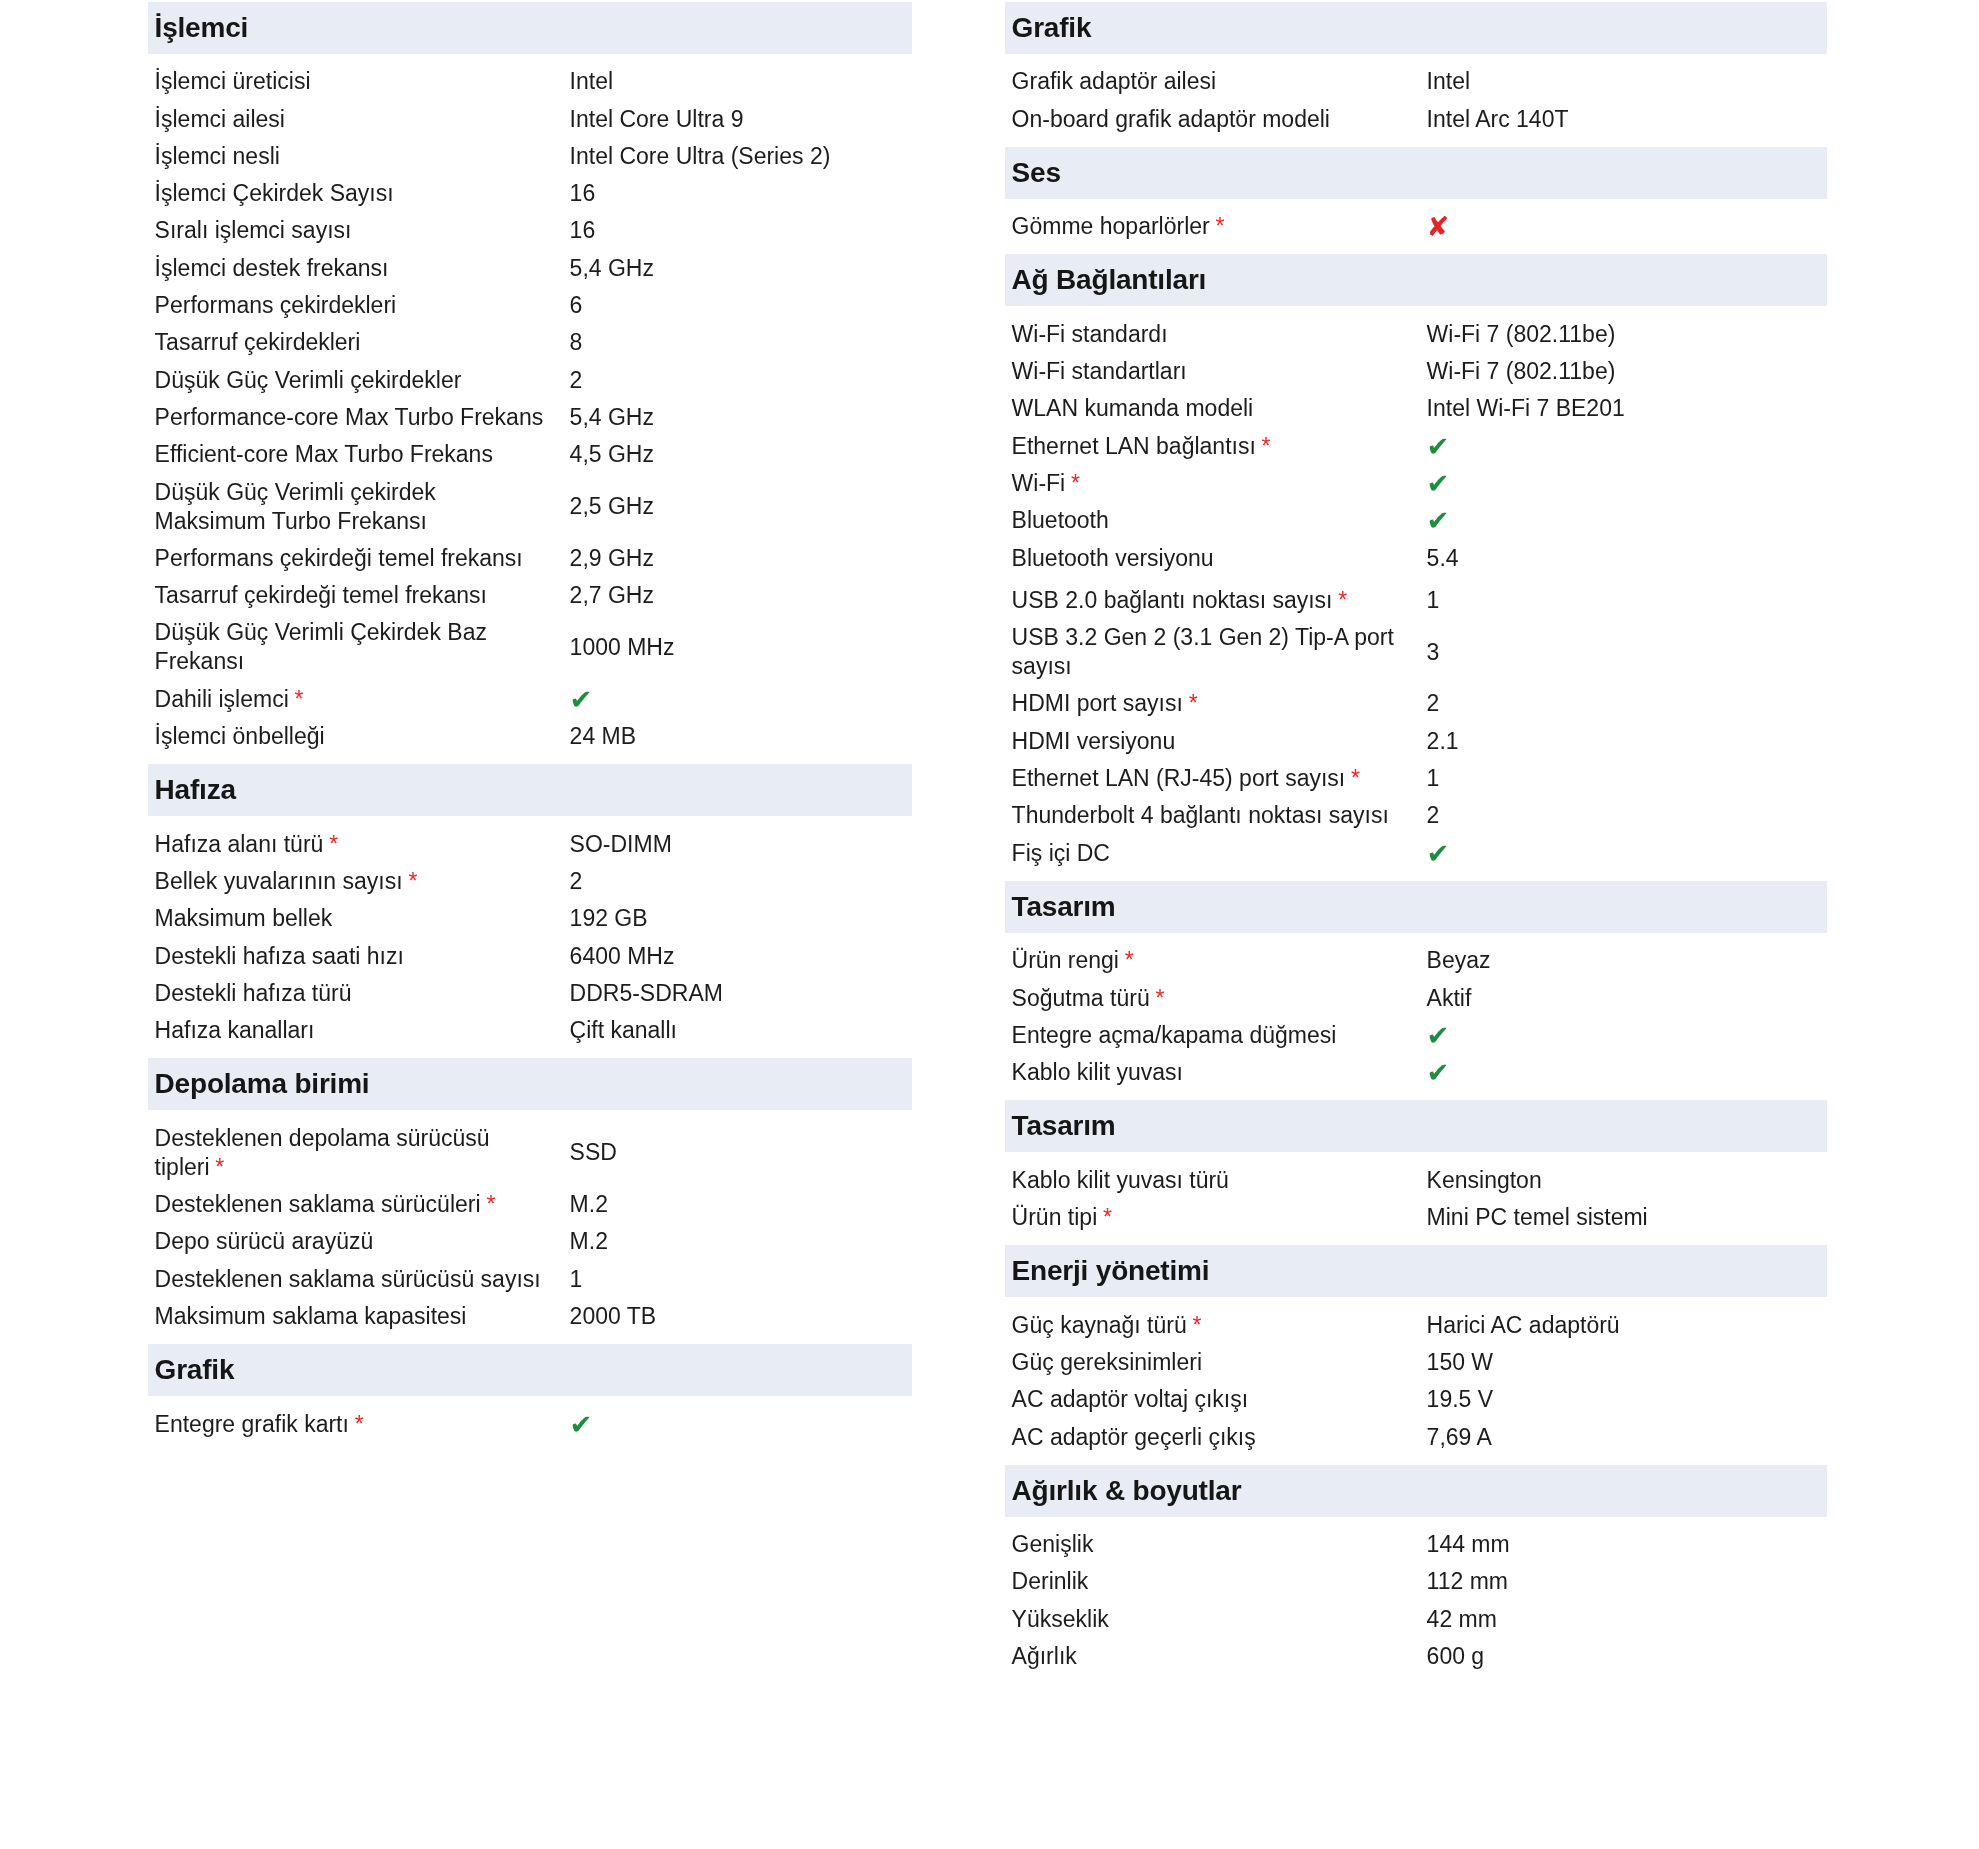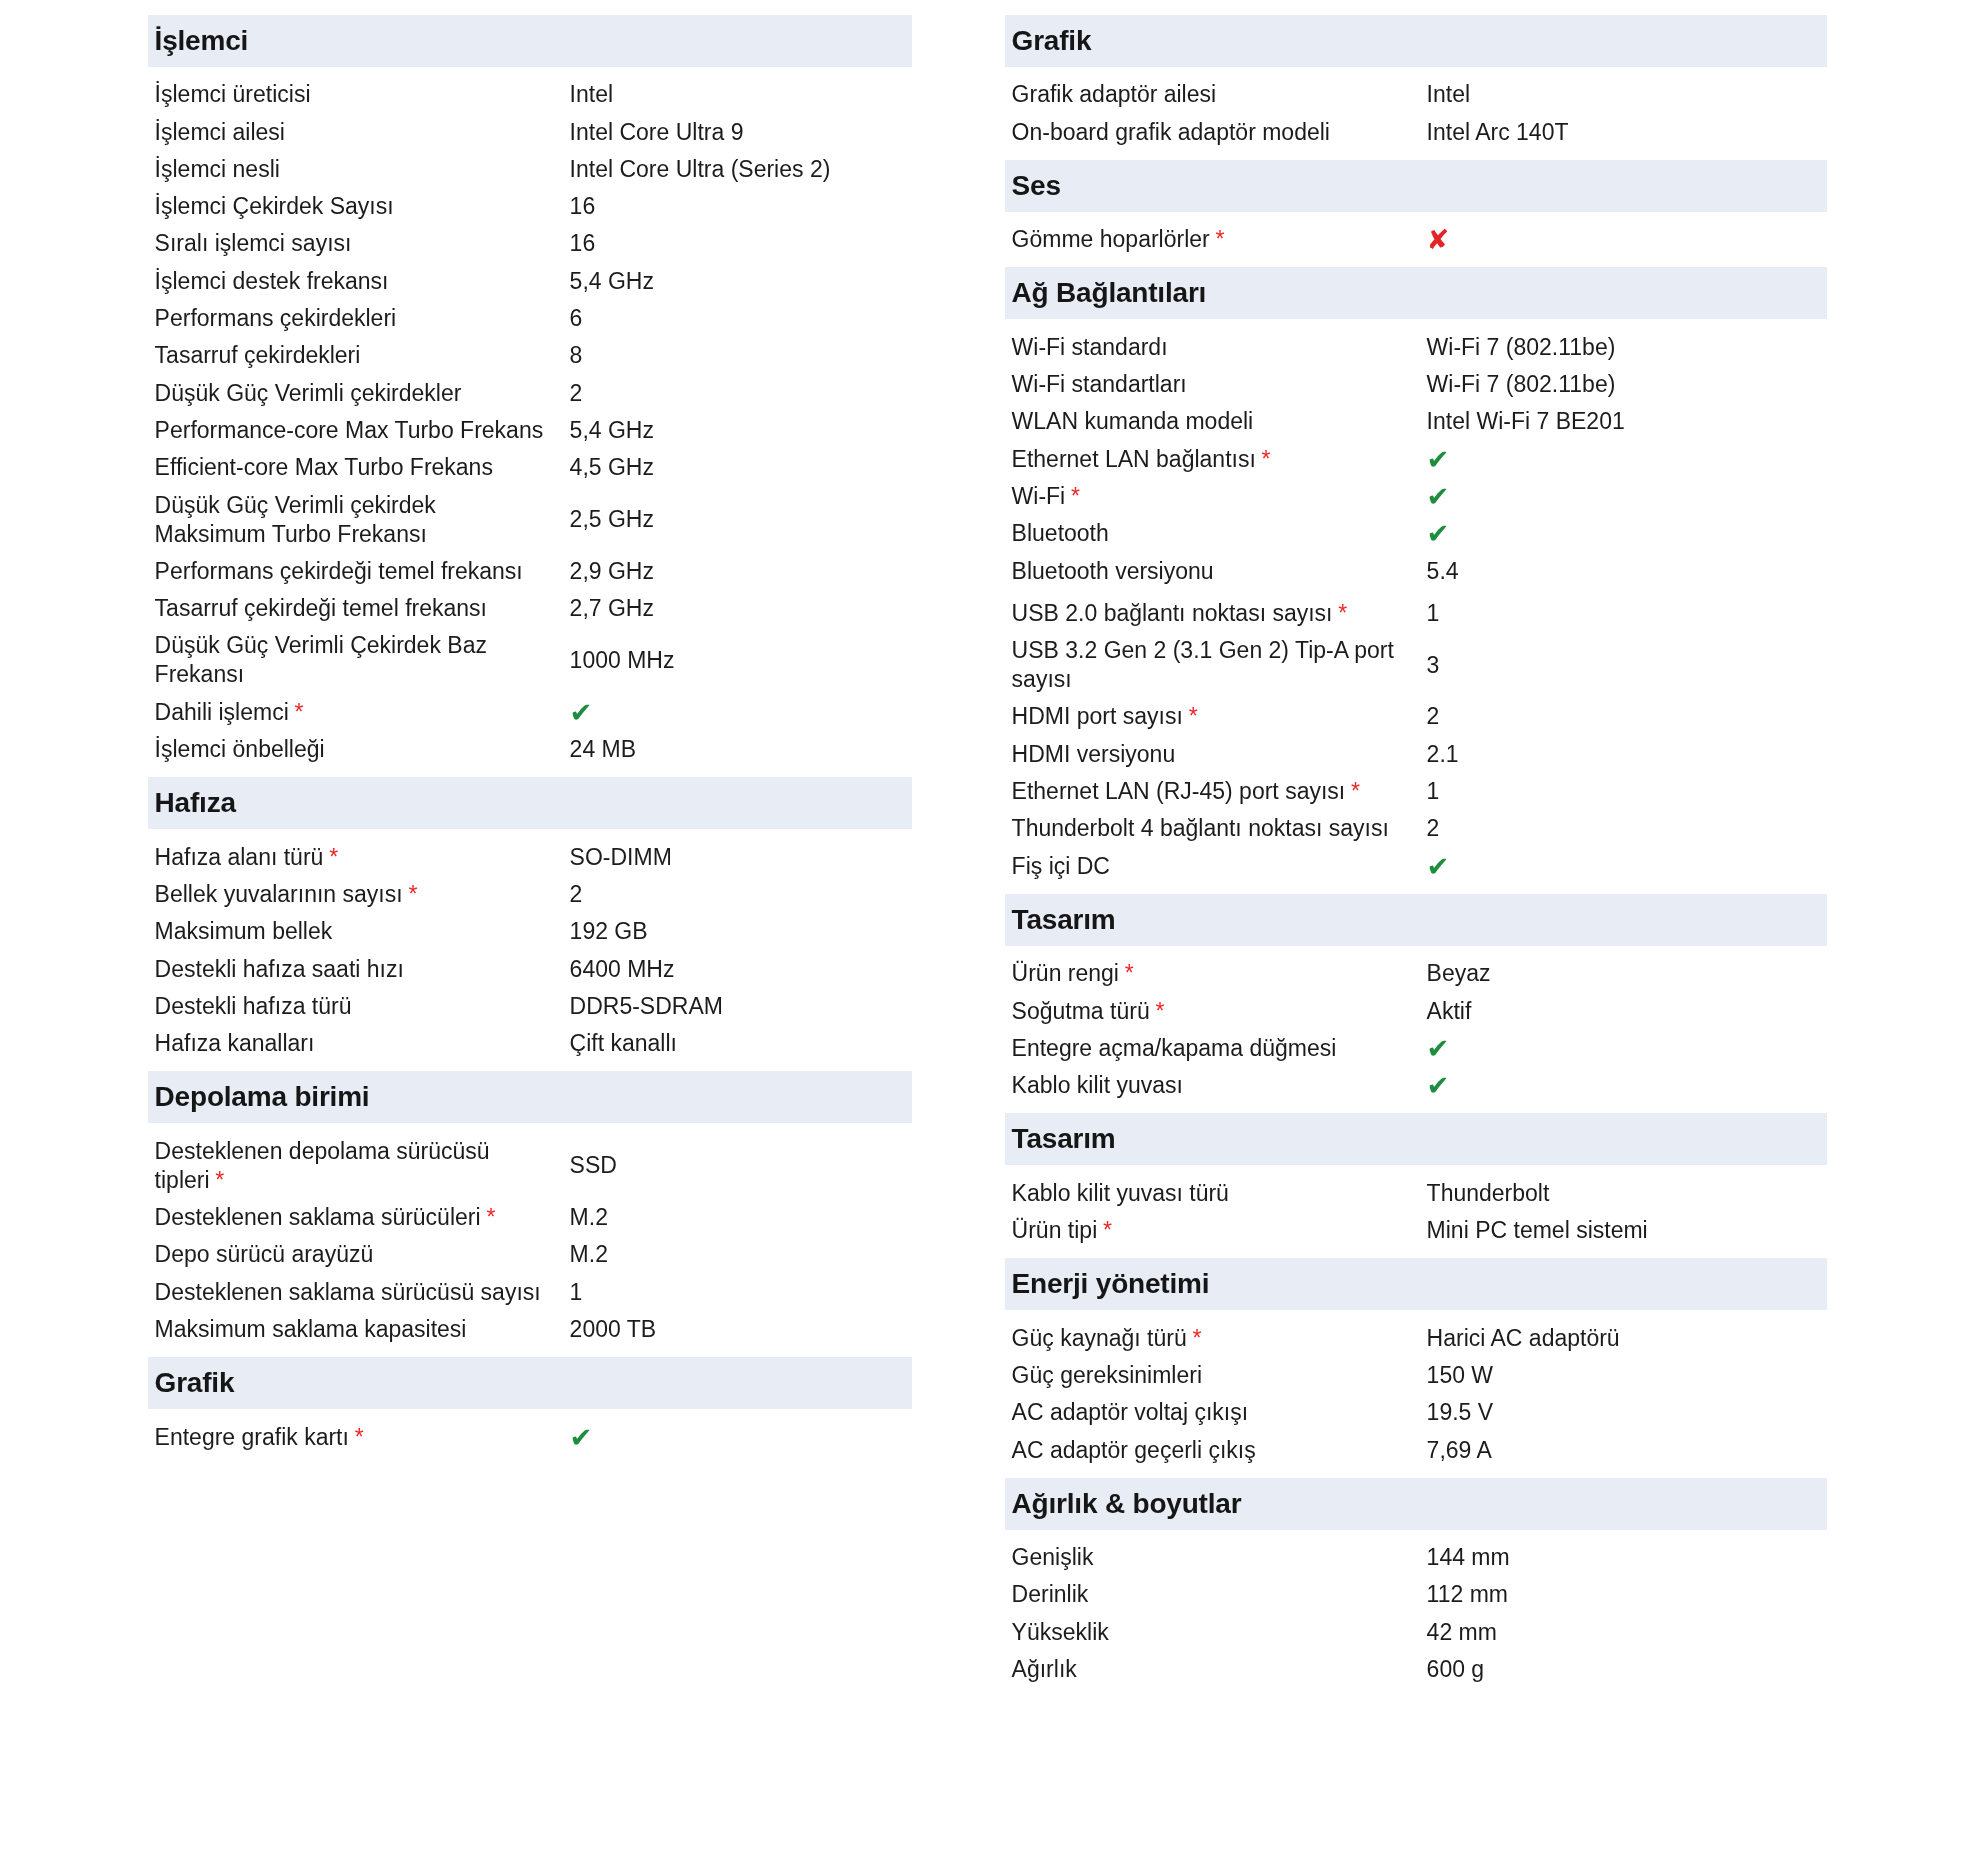--- a/index.html
+++ b/index.html
@@ -13,21 +13,21 @@
   html,body{margin:0;padding:0;}
   body{
     width:1980px;
     height:1849px;
     position:relative;
     background:#ffffff;
     font-family:"Liberation Sans","DejaVu Sans",sans-serif;
     color:var(--text);
     overflow:hidden;
   }
-  .column{position:absolute;top:15px;}
+  .column{position:absolute;top:2px;}
   .column[data-column="left"]{left:148px;width:764px;}
   .column[data-column="right"]{left:1005px;width:822px;}
   .section{margin-bottom:13.3px;}
   .section-header{
     height:52px;
     background:var(--header-bg);
     display:flex;
     align-items:center;
     padding:0 10px 0 6.6px;
     margin-bottom:13.3px;
@@ -306,21 +306,21 @@
         <div class="label"><span>Kablo kilit yuvası</span></div>
         <div class="value check">✔</div>
       </div>
     </div>
     <div class="section">
       <div class="section-header">
         <span class="section-title">Tasarım</span>
       </div>
       <div class="row">
         <div class="label"><span>Kablo kilit yuvası türü</span></div>
-        <div class="value">Thunderbolt</div>
+        <div class="value">Kensington</div>
       </div>
       <div class="row">
         <div class="label"><span>Ürün tipi</span><span class="req">*</span></div>
         <div class="value">Mini PC temel sistemi</div>
       </div>
     </div>
     <div class="section">
       <div class="section-header">
         <span class="section-title">Enerji yönetimi</span>
       </div>

